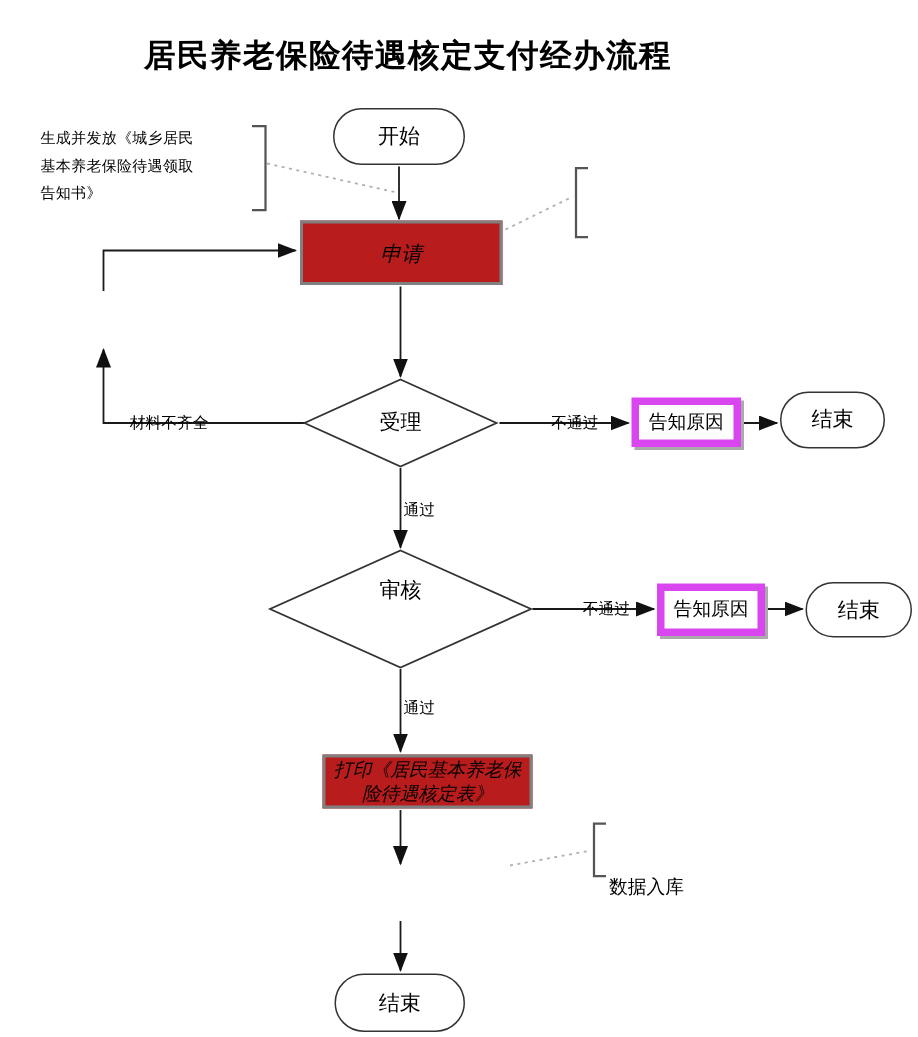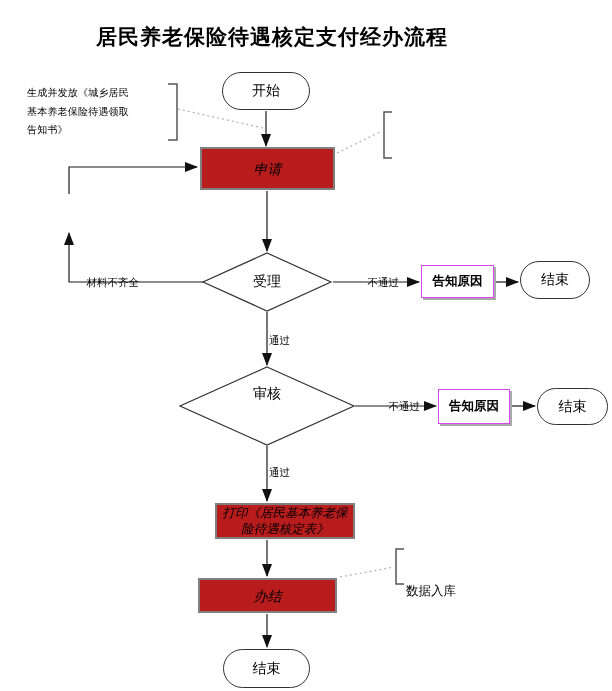--- a/index.html
+++ b/index.html
@@ -13,22 +13,22 @@
     position:absolute; left:82px; top:23px; width:380px;
     font-size:21px; font-weight:bold; text-align:center; letter-spacing:1px;
   }
   .box {
     position:absolute; box-sizing:border-box; background:#b91c1c;
     border:2px solid #808080; display:flex; align-items:center; justify-content:center;
     text-align:center; white-space:pre-line; line-height:16px;font-style:italic;
   }
   .thinbox {
     position:absolute; box-sizing:border-box; background:#fff;
-    border:1px solid #d946ef; box-shadow:2px 2px 0 #aaa;
-    display:flex; align-items:center; justify-content:center; text-align:center;font-weight:bold;
+    border:5px solid #d946ef; box-shadow:2px 2px 0 #aaa;
+    display:flex; align-items:center; justify-content:center; text-align:center;
   }
   .oval {
     position:absolute; box-sizing:border-box; background:#fff;
     border:1px solid #333; border-radius:999px;
     display:flex; align-items:center; justify-content:center;
   }
   .dtext {
     position:absolute; display:flex; align-items:center; justify-content:center;
     text-align:center;
   }
@@ -87,21 +87,20 @@
   <div class="title">居民养老保险待遇核定支付经办流程</div>
 
   <div class="oval f14" style="left:222px;top:72px;width:88px;height:38px;">开始</div>
   <div class="oval f14" style="left:520px;top:261px;width:70px;height:38px;">结束</div>
   <div class="oval f14" style="left:537px;top:388px;width:71px;height:37px;">结束</div>
   <div class="oval f14" style="left:223px;top:649px;width:87px;height:39px;">结束</div>
 
   <div class="box f14" style="left:200px;top:147px;width:135px;height:43px;">申请</div>
   <div class="box f12" style="left:199px;top:503px;width:140px;height:36px;margin-left:16px;">打印《居民基本养老保
 险待遇核定表》</div>
-  <div class="box f14" style="left:198px;top:578px;width:139px;height:35px;">办结</div>
   <div class="thinbox f12" style="left:421px;top:265px;width:73px;height:33px;">告知原因</div>
   <div class="thinbox f12" style="left:438px;top:389px;width:72px;height:35px;">告知原因</div>
 
   <div class="dtext f14" style="left:227px;top:272px;width:80px;height:20px;">受理</div>
   <div class="dtext f14" style="left:227px;top:384px;width:80px;height:20px;">审核</div>
 
   <div class="elabel" style="left:355px;top:276px;width:44px;">不通过</div>
   <div class="elabel" style="left:376px;top:400px;width:44px;">不通过</div>
   <div class="elabel" style="left:246px;top:334px;width:44px;">通过</div>
   <div class="elabel" style="left:246px;top:466px;width:44px;">通过</div>

